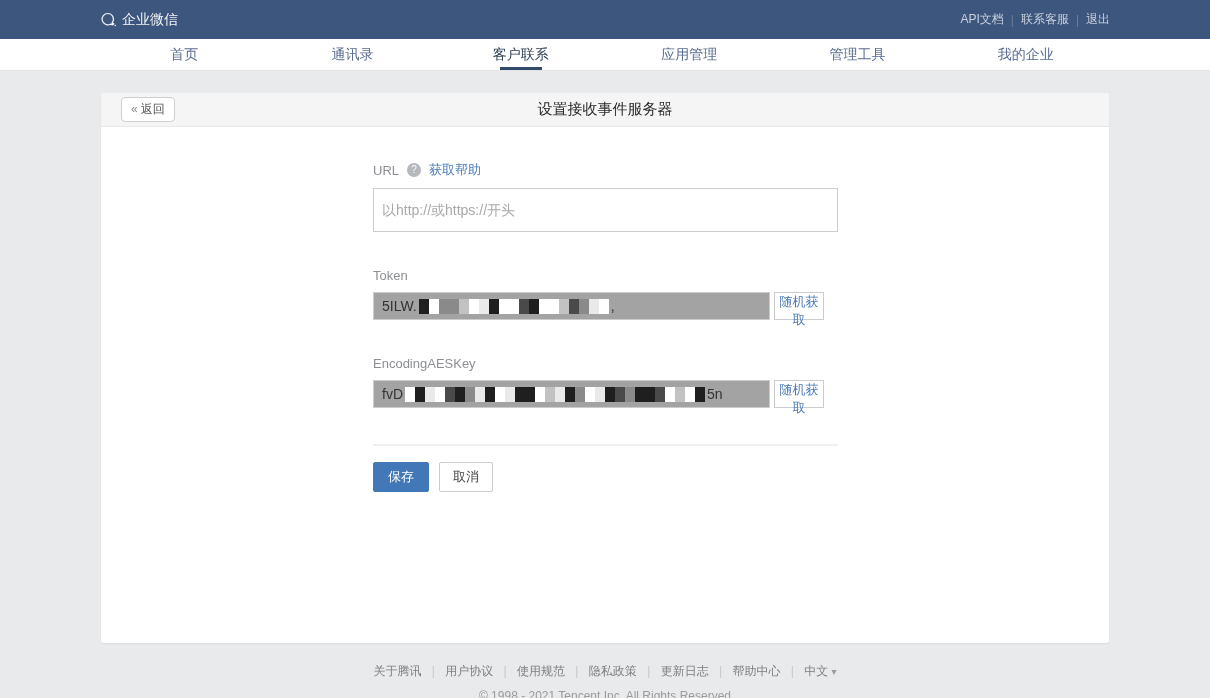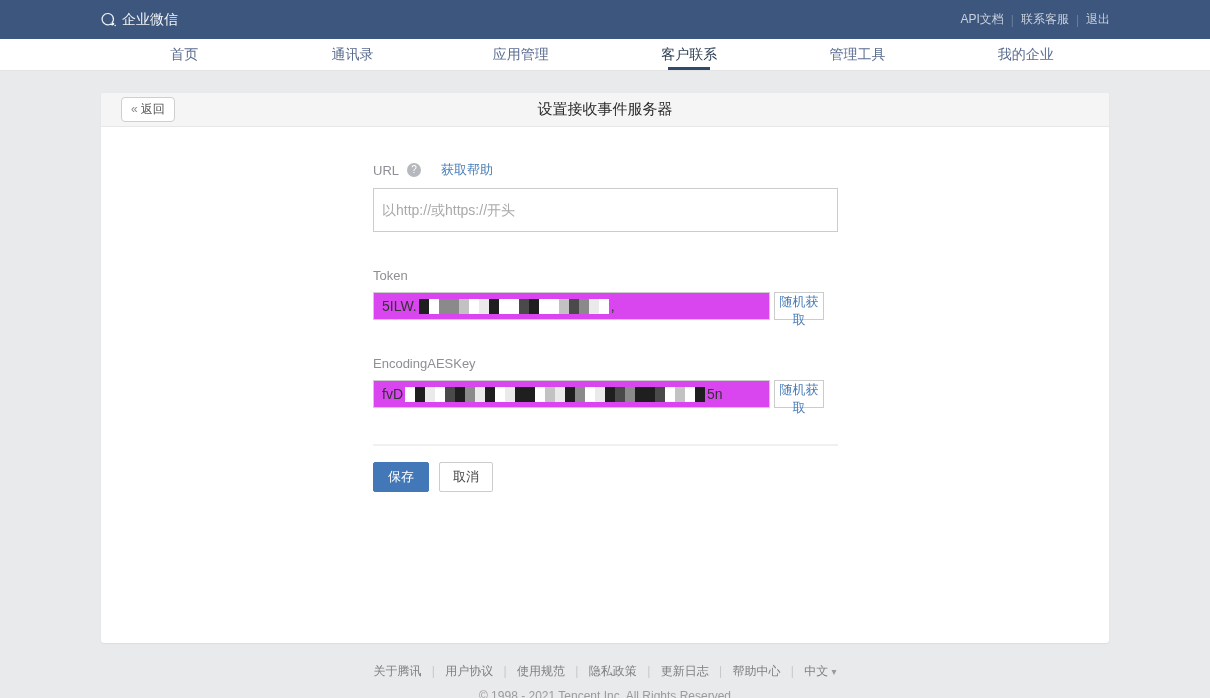--- a/index.html
+++ b/index.html
@@ -56,30 +56,30 @@
   }
   
   .form { padding:34px 0 0 272px; }
   .field-label { font-size:13px; color:#8d8f94; margin-bottom:9px; }
   .url-label-row { display:flex; align-items:center; gap:8px; margin-bottom:9px; }
   .url-label-row .lbl { font-size:13px; color:#8d8f94; }
   .help-icon {
     width:14px; height:14px; border-radius:50%; background:#b5b8bc; color:#fff;
     font-size:10px; line-height:14px; text-align:center; display:inline-block; cursor:pointer;
   }
-  .help-link { font-size:13px; color:#4a7db8; text-decoration:none; cursor:pointer;margin-left:12px; }
+  .help-link { font-size:13px; color:#4a7db8; text-decoration:none; cursor:pointer; }
   .text-input {
     width:465px; height:44px; border:1px solid #ccc; background:#fff;
     font-size:14px; color:#333; padding:0 8px; font-family:inherit; outline:none;
   }
   .text-input::placeholder { color:#a9a9a9; }
   .field-block { margin-bottom:36px; }
   .input-row { display:flex; align-items:center; }
   .fake-input {
-    width:397px; height:28px; border:1px solid #ccc; background:#d946ef;
+    width:397px; height:28px; border:1px solid #ccc; background:#a3a3a3;
     display:flex; align-items:center; padding:0 8px; font-size:14px; color:#333;
     cursor:text; overflow:hidden; white-space:nowrap;
   }
   .rand-btn {
     margin-left:4px; width:50px; height:28px; border:1px solid #ccc; background:#fff;
     color:#4a7db8; font-size:13px; cursor:pointer; font-family:inherit;
   }
   .mosaic { display:inline-flex; height:15px; margin:0 2px; }
   .mosaic i { width:10px; height:15px; display:inline-block; }
   .mk { background:#1f1f1f; } .md { background:#4a4a4a; } .mg { background:#8a8a8a; }
@@ -125,22 +125,22 @@
       <span class="sep">|</span>
       <span class="tlink">退出</span>
     </nav>
   </div>
 </header>
 
 <nav class="navbar">
   <div class="nav-inner">
     <div class="nav-tab">首页</div>
     <div class="nav-tab">通讯录</div>
+    <div class="nav-tab active">客户联系</div>
     <div class="nav-tab">应用管理</div>
-    <div class="nav-tab active">客户联系</div>
     <div class="nav-tab">管理工具</div>
     <div class="nav-tab">我的企业</div>
   </div>
 </nav>
 
 <main class="card">
   <div class="card-header">
     <button class="back-btn">
       <span class="chev">«</span><span>返回</span>
     </button>

